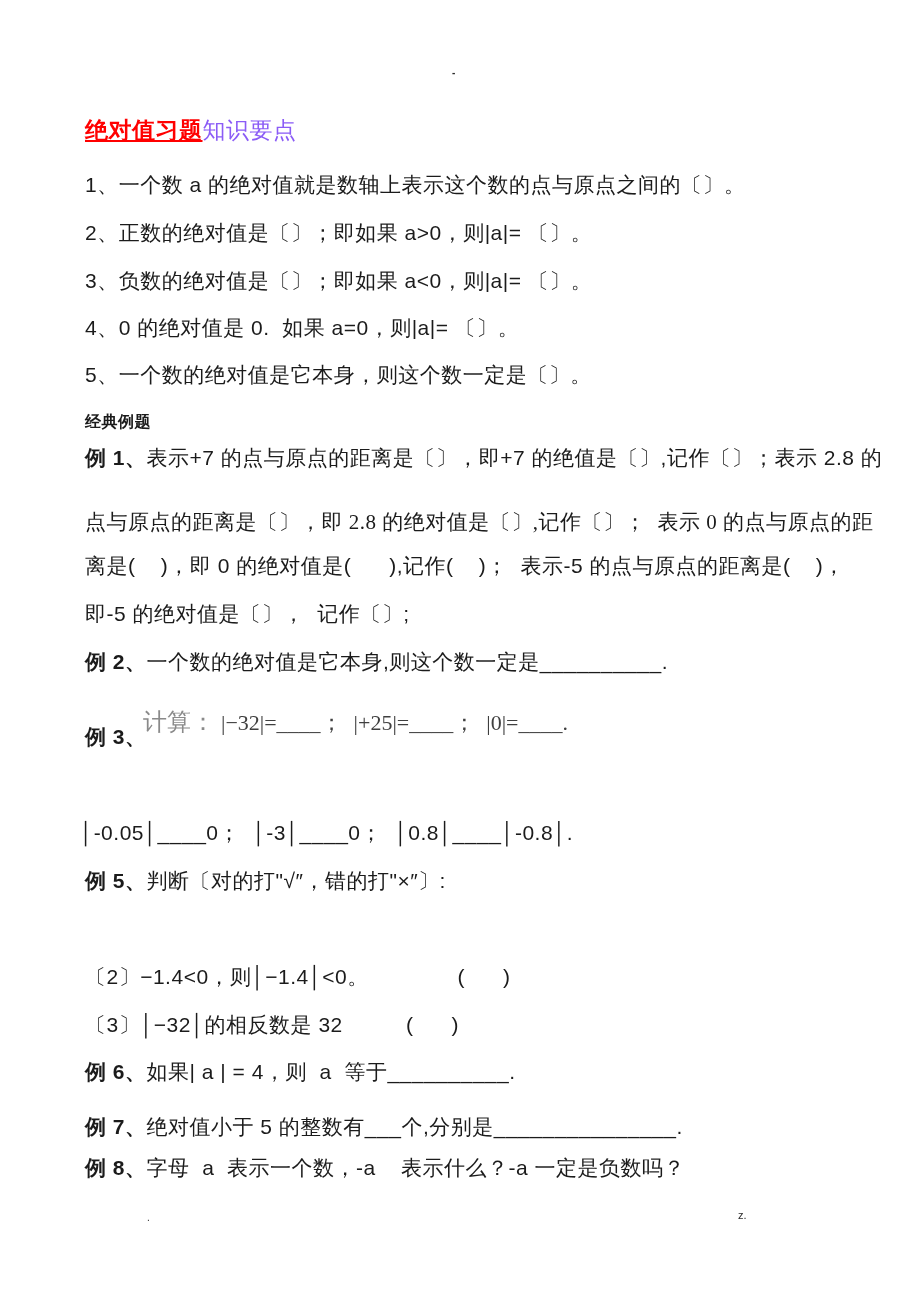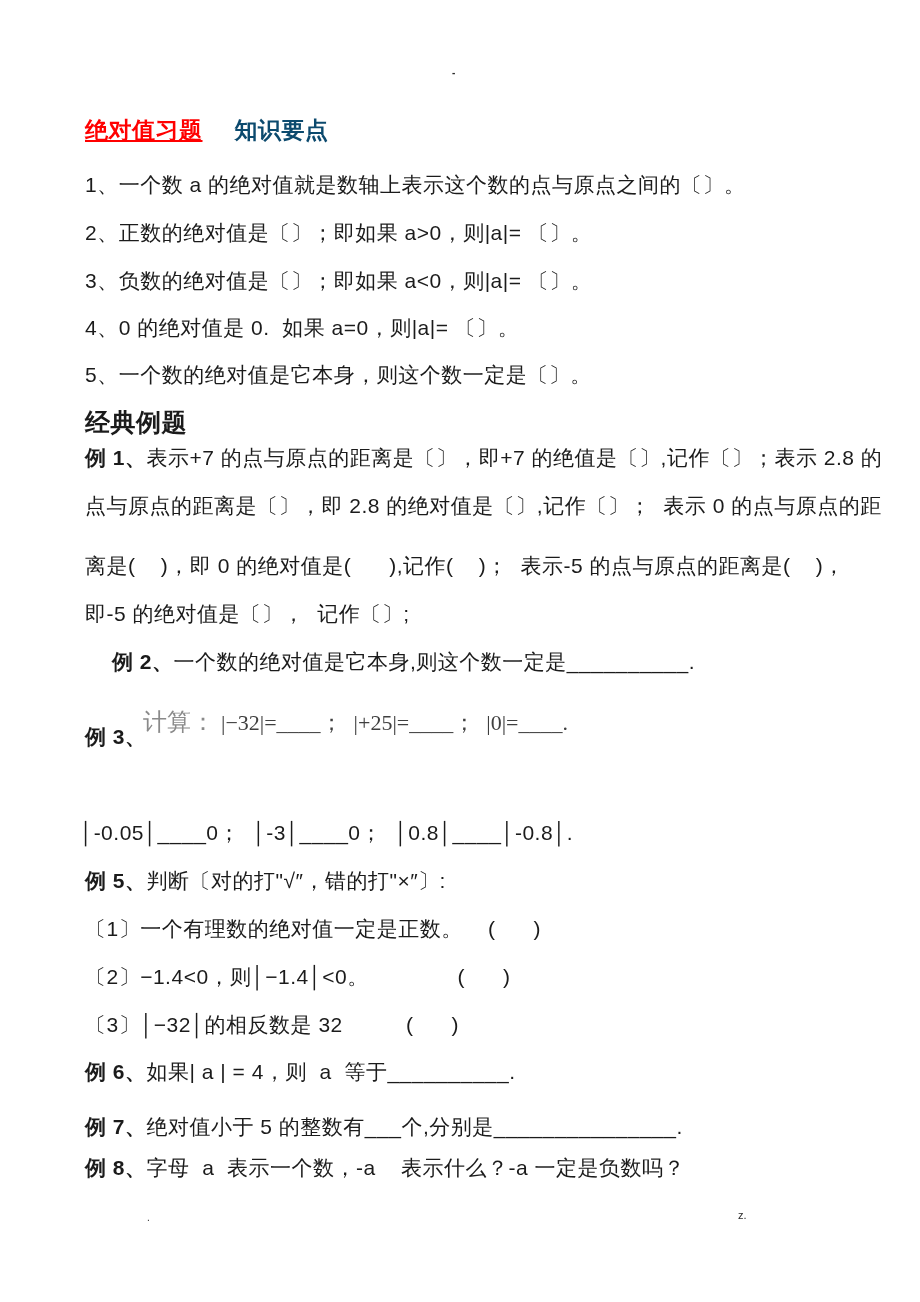--- a/index.html
+++ b/index.html
@@ -22,34 +22,34 @@
     margin: 0;
     height: 48px;
     line-height: 48px;
     font-size: 21px;
     white-space: pre;
     letter-spacing: 0.5px;
   }
   .b { font-weight: bold; }
   .title-line { font-size: 23px; }
   .title-red { color: #ff0000; font-weight: bold; text-decoration: underline; }
-  .title-black { color: #0c4a6e; font-weight: bold; margin-left: 32px; }
+  .title-black { color: #8b5cf6; font-weight: normal; }
 
   .l-title { top: 106px; }
   .l-kp1 { top: 161px; }
   .l-kp2 { top: 209px; }
   .l-kp3 { top: 257px; }
   .l-kp4 { top: 304px; }
   .l-kp5 { top: 351px; }
-  .l-sec { top: 398px; font-size: 25px; }
+  .l-sec { top: 398px; font-size: 16px; }
   .l-e1a { top: 434px; }
-  .l-e1b { top: 482px; }
+  .l-e1b { top: 498px; font-family: Liberation Serif, serif; }
   .l-e1c { top: 542px; }
   .l-e1d { top: 590px; }
-  .l-e2  { top: 638px; margin-left: 27px; }
+  .l-e2  { top: 638px; }
   .l-e3  { top: 713px; }
   .l-e4  { top: 762px; }
   .l-e4f { top: 809px; left: 80px; }
   .l-e5  { top: 857px; }
   .l-q1  { top: 905px; }
   .l-q2  { top: 953px; }
   .l-q3  { top: 1001px; }
   .l-e6  { top: 1048px; }
   .l-e7  { top: 1103px; }
   .l-e8  { top: 1144px; }
@@ -105,21 +105,20 @@
   <p class="line l-e1d">即-5 的绝对值是〔〕，  记作〔〕;</p>
 
   <p class="line l-e2"><span class="b">例 2、</span><span>一个数的绝对值是它本身,则这个数一定是__________.</span></p>
 
   <p class="formula"><span class="formula-label">计算： </span><span>|−32|=____；  |+25|=____；  |0|=____.</span></p>
   <p class="line l-e3"><span class="b">例 3、</span></p>
 
   <p class="line l-e4f">│-0.05│____0；  │-3│____0；  │0.8│____│-0.8│.</p>
 
   <p class="line l-e5"><span class="b">例 5、</span><span>判断〔对的打"√″，错的打"×″〕:</span></p>
-  <p class="line l-q1">〔1〕一个有理数的绝对值一定是正数。    (      )</p>
   <p class="line l-q2">〔2〕−1.4&lt;0，则│−1.4│&lt;0。              (      )</p>
   <p class="line l-q3">〔3〕│−32│的相反数是 32          (      )</p>
 
   <p class="line l-e6"><span class="b">例 6、</span><span>如果| a | = 4，则  a  等于__________.</span></p>
   <p class="line l-e7"><span class="b">例 7、</span><span>绝对值小于 5 的整数有___个,分别是_______________.</span></p>
   <p class="line l-e8"><span class="b">例 8、</span><span>字母  a  表示一个数，-a    表示什么？-a 一定是负数吗？</span></p>
 
   <span class="mark mark-bl">.</span>
   <span class="mark mark-br">z.</span>
 

